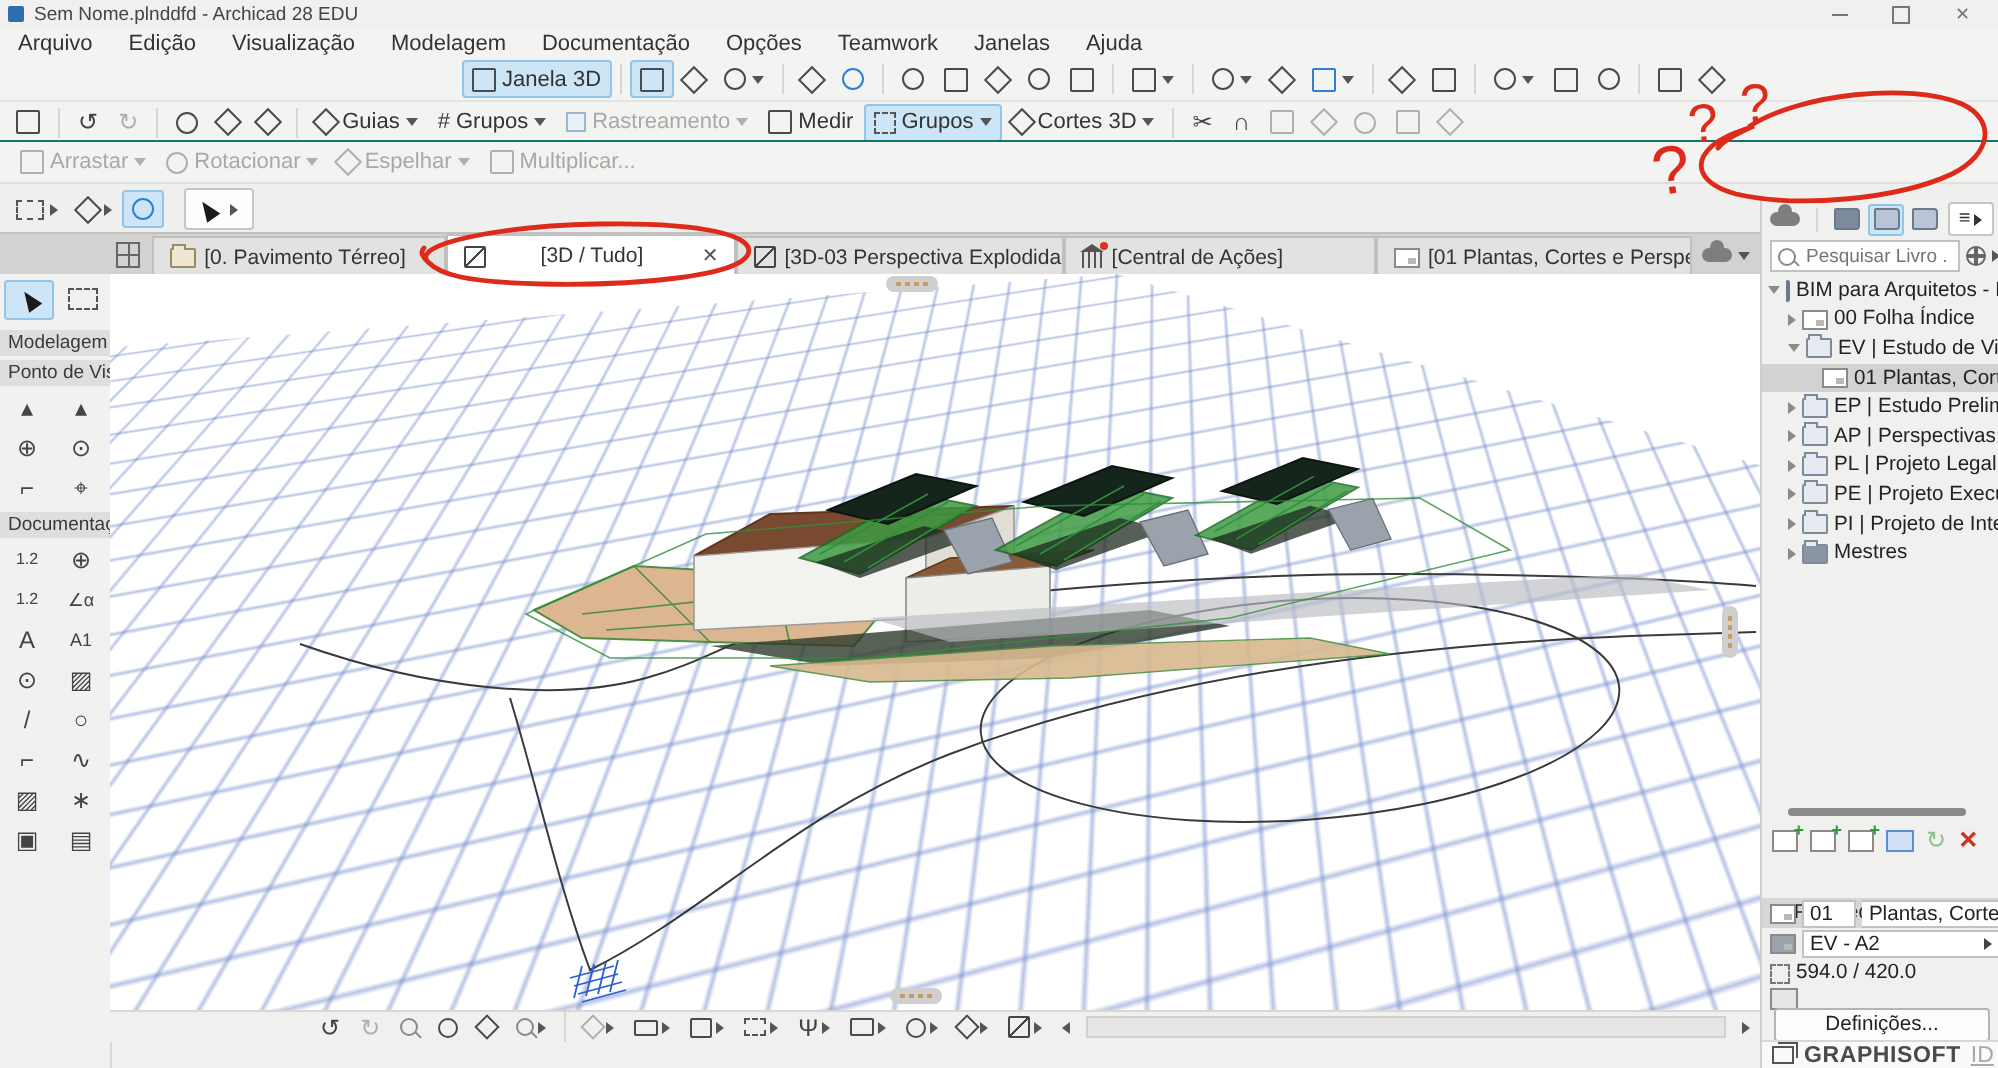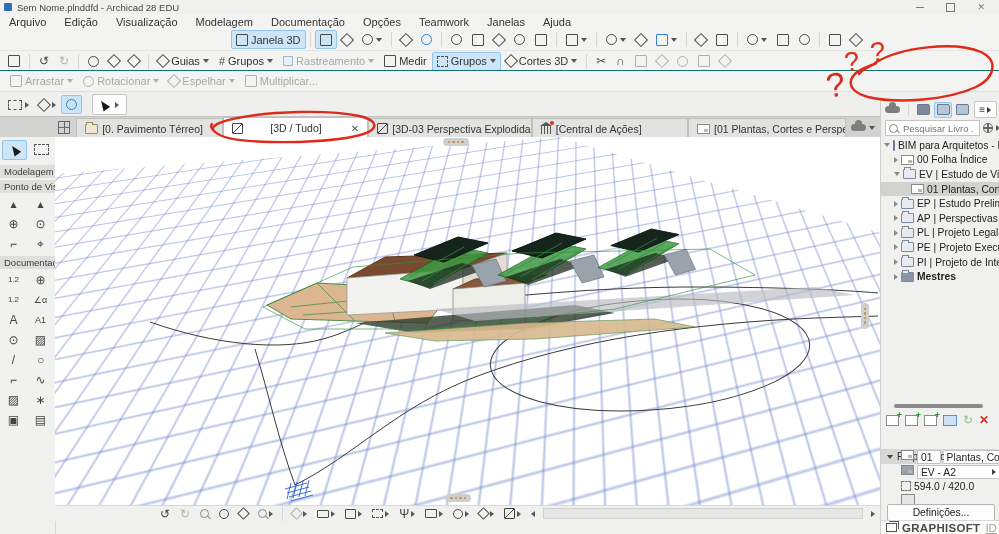--- a/index.html
+++ b/index.html
@@ -122,21 +122,21 @@
   .trow.sel{background:#d2d2d0;}
   .ico-folder2{width:11px;height:8px;background:#e7ebf1;border:1px solid #7d8a9c;border-radius:1px;position:relative;flex:0 0 auto;}
   .ico-folder2::before{content:"";position:absolute;left:0;top:-3px;width:5px;height:2px;background:#e7ebf1;border:1px solid #7d8a9c;border-bottom:none;}
   .ico-folder2.dark{background:#8b95a3;}
   .dragbar{position:absolute;left:13px;top:304px;width:89px;height:4px;background:#8a8a88;border-radius:2px;}
   .prop-icons{position:absolute;left:0;top:311px;width:119px;height:18px;display:flex;align-items:center;gap:6px;padding-left:5px;box-sizing:border-box;}
   .pi-doc{width:11px;height:9px;background:#fff;border:1px solid #8a8a8a;position:relative;}
   .pi-doc::after{content:"+";position:absolute;right:-4px;top:-6px;color:#2f9a3a;font-size:9px;font-weight:bold;}
   .pi-panel{width:12px;height:9px;background:#cfe0f4;border:1px solid #5a8fd6;}
   .prop-hdr{position:absolute;left:0;top:332px;width:119px;height:15px;background:#d6d6d4;display:flex;align-items:center;gap:4px;padding-left:6px;box-sizing:border-box;font-size:10px;color:#2a2a2a;margin-top:17px;}
-  .prow{position:absolute;left:0;width:119px;display:flex;gap:3px;padding-left:20px;box-sizing:border-box;font-size:10.3px;color:#222;}
+  .prow{position:absolute;left:0;width:119px;display:flex;align-items:center;gap:3px;padding-left:4px;box-sizing:border-box;font-size:10.3px;color:#222;}
   .pfield{background:#fff;border:1px solid #c2c2c0;height:12px;display:flex;align-items:center;padding:0 3px;white-space:nowrap;overflow:hidden;}
   .defs-btn{position:absolute;left:6px;top:404px;width:106px;height:15px;background:#fdfdfd;border:1px solid #b4b4b2;border-radius:2px;display:flex;align-items:center;justify-content:center;font-size:10.3px;color:#222;}
   .brand{position:absolute;left:0;top:420px;width:119px;height:14px;background:#fafaf8;border-top:1px solid #d8d8d6;display:flex;align-items:center;gap:5px;padding-left:5px;box-sizing:border-box;}
   .wincopy{width:9px;height:7px;border:1.2px solid #555;position:relative;}
   .wincopy::before{content:"";position:absolute;left:2px;top:-3px;width:9px;height:7px;border:1.2px solid #555;border-bottom:none;border-left:none;}
   .brand-name{font-size:11.5px;font-weight:bold;color:#4a4a4a;letter-spacing:.3px;}
   .brand-id{font-size:11.5px;color:#a8a8a6;text-decoration:underline;}
 
   
   .anno{position:absolute;left:0;top:0;width:999px;height:534px;pointer-events:none;z-index:100;}
@@ -684,21 +684,21 @@
       <div class="trow" style="padding-left:13px;">
         <span class="cvr"></span>
           <span class="ico-folder2"></span>
         <span>PE | Projeto Executivo</span>
       </div>
       <div class="trow" style="padding-left:13px;">
         <span class="cvr"></span>
           <span class="ico-folder2"></span>
         <span>PI | Projeto de Interiores</span>
       </div>
-      <div class="trow" style="padding-left:13px;font-weight:bold;">
+      <div class="trow" style="padding-left:13px;">
         <span class="cvr"></span>
           <span class="ico-folder2 dark"></span>
         <span>Mestres</span>
       </div>
     </div>
 
     <div class="dragbar"></div>
 
     <div class="prop-icons">
       <span class="pi-doc"></span>

